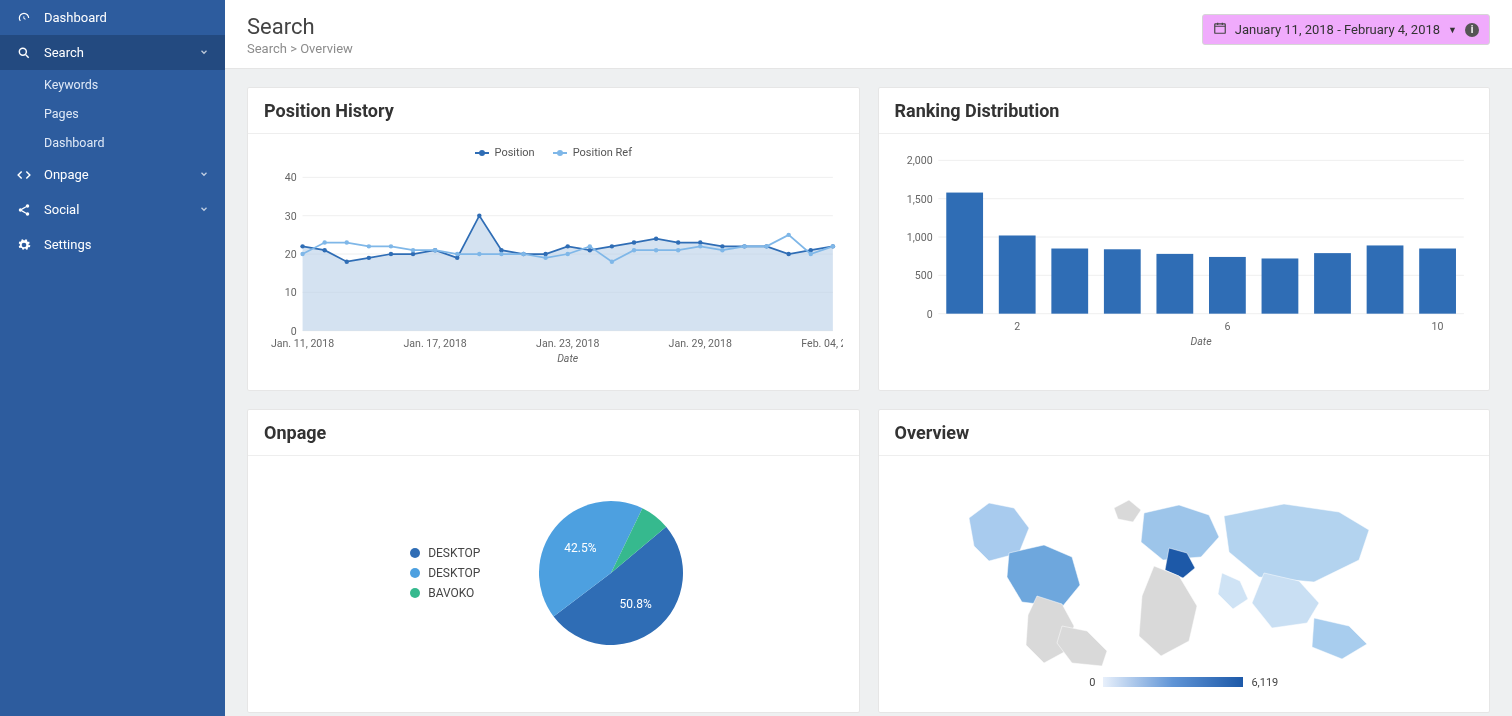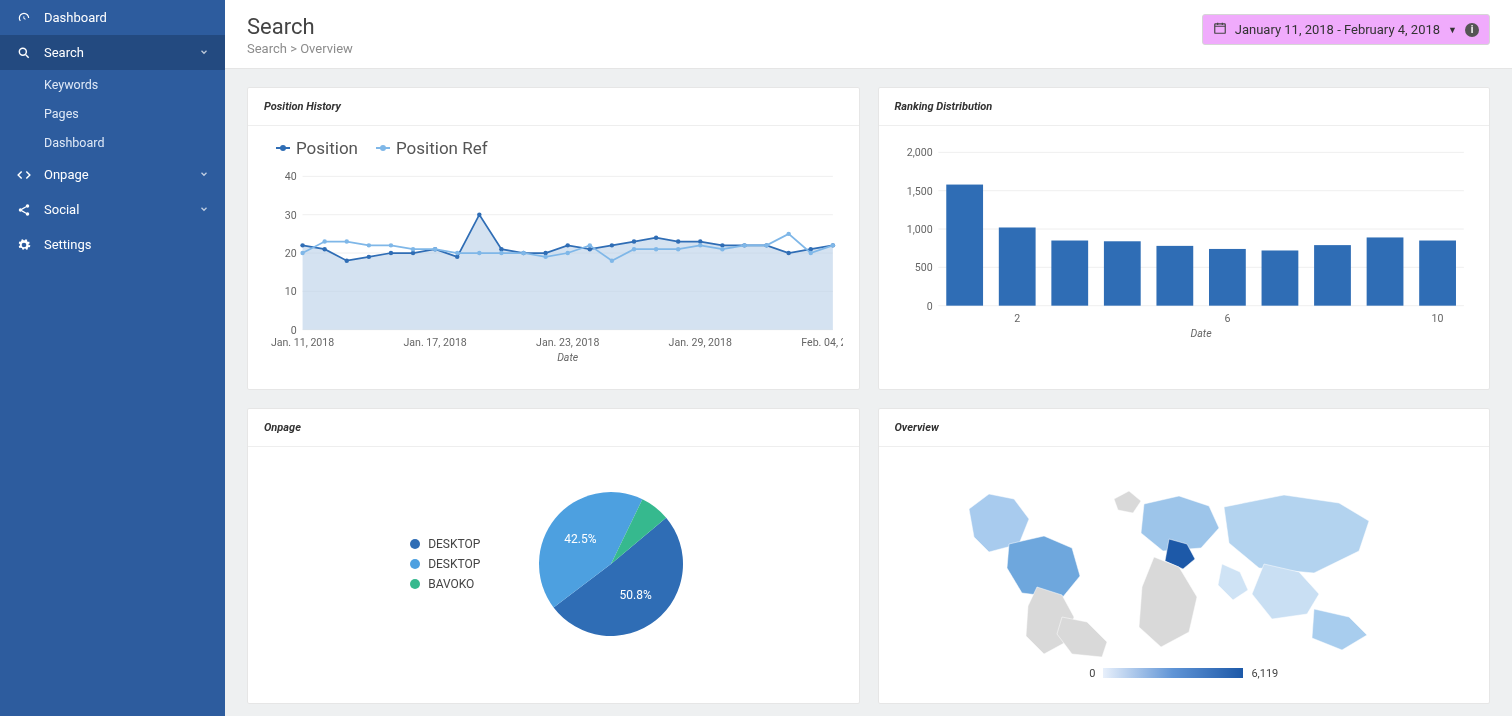--- a/index.html
+++ b/index.html
@@ -26,28 +26,28 @@
 .main { flex: 1; background: #eef0f1; display: flex; flex-direction: column; }
 .topbar { background: #fff; padding: 14px 22px 12px; display: flex; align-items: flex-start; justify-content: space-between; border-bottom: 1px solid #e5e5e5; }
 .page-title h1 { font-size: 22px; font-weight: 400; color: #444; margin-bottom: 2px; }
 .breadcrumb { font-size: 13px; color: #8c8c8c; }
 .range-picker { border: 1px solid #d6d6d6; border-radius: 3px; padding: 6px 10px; display: flex; align-items: center; gap: 8px; cursor: pointer; font-size: 13px; color: #333; background: #f0abfc; }
 .range-picker .tri { font-size: 9px; }
 .range-info { width: 14px; height: 14px; border-radius: 50%; background: #555; color: #fff; display: inline-flex; align-items: center; justify-content: center; font-size: 10px; font-weight: bold; }
 
 .grid { display: grid; grid-template-columns: 1fr 1fr; gap: 18px; padding: 18px 22px; flex: 1; overflow: auto; }
 .card { background: #fff; border: 1px solid #e6e6e6; border-radius: 2px; display: flex; flex-direction: column; }
-.card-header { padding: 12px 16px; border-bottom: 1px solid #eee; font-size: 11px; font-weight: 700; color: #333; font-style: italic; }
+.card-header { padding: 12px 16px; border-bottom: 1px solid #eee; font-size: 18px; font-weight: 700; color: #333; }
 .card-body { padding: 12px 16px 14px; flex: 1; position: relative; }
 
 
 .chart { width: 100%; height: 210px; }
 .axis-label { font-size: 11px; fill: #666; font-style: italic; }
 .tick { font-size: 11px; fill: #666; }
-.legend { display: flex; gap: 18px; justify-content: flex-start; padding: 0 12px 4px; font-size: 17px; color: #555; }
+.legend { display: flex; gap: 18px; justify-content: center; padding: 0 12px 4px; font-size: 11px; color: #555; }
 .legend .item { display: flex; align-items: center; gap: 6px; }
 .swatch { width: 14px; height: 10px; }
 .swatch.line { height: 2px; position: relative; }
 .swatch.line::after { content: ''; position: absolute; width: 6px; height: 6px; border-radius: 50%; top: -2px; left: 4px; background: inherit; }
 
 
 .devices-wrap { display: flex; align-items: center; justify-content: center; gap: 46px; height: 210px; }
 .pie-legend { list-style: none; font-size: 12px; color: #444; }
 .pie-legend li { display: flex; align-items: center; gap: 8px; padding: 3px 0; }
 .pie-legend .dot { width: 10px; height: 10px; border-radius: 50%; }

